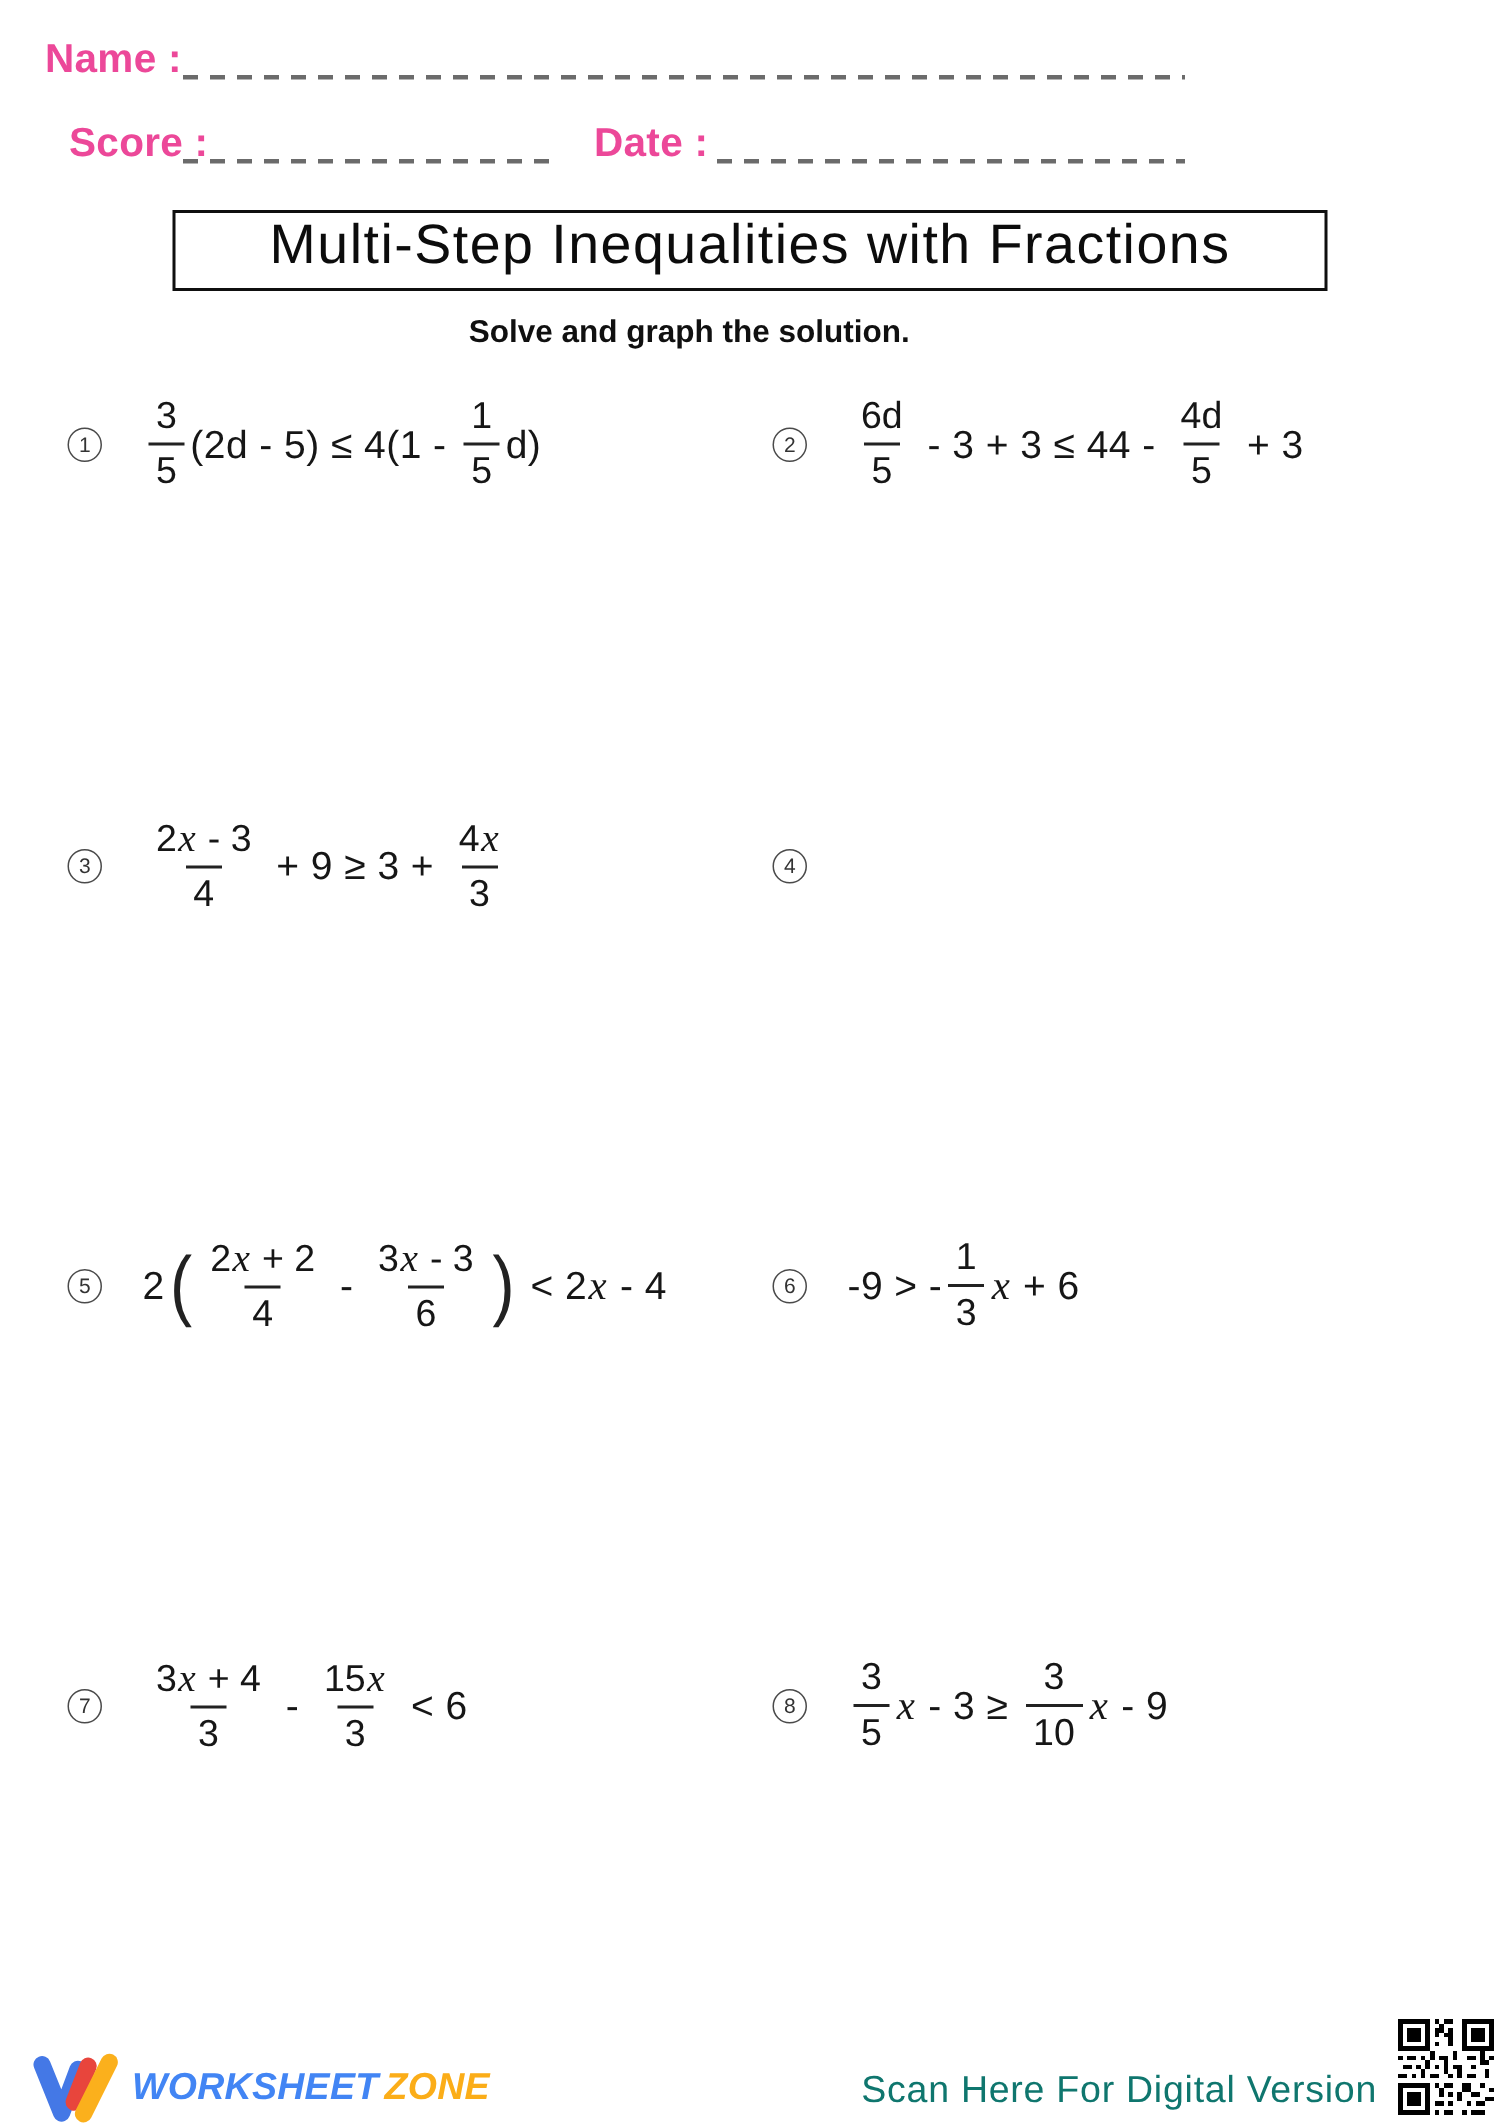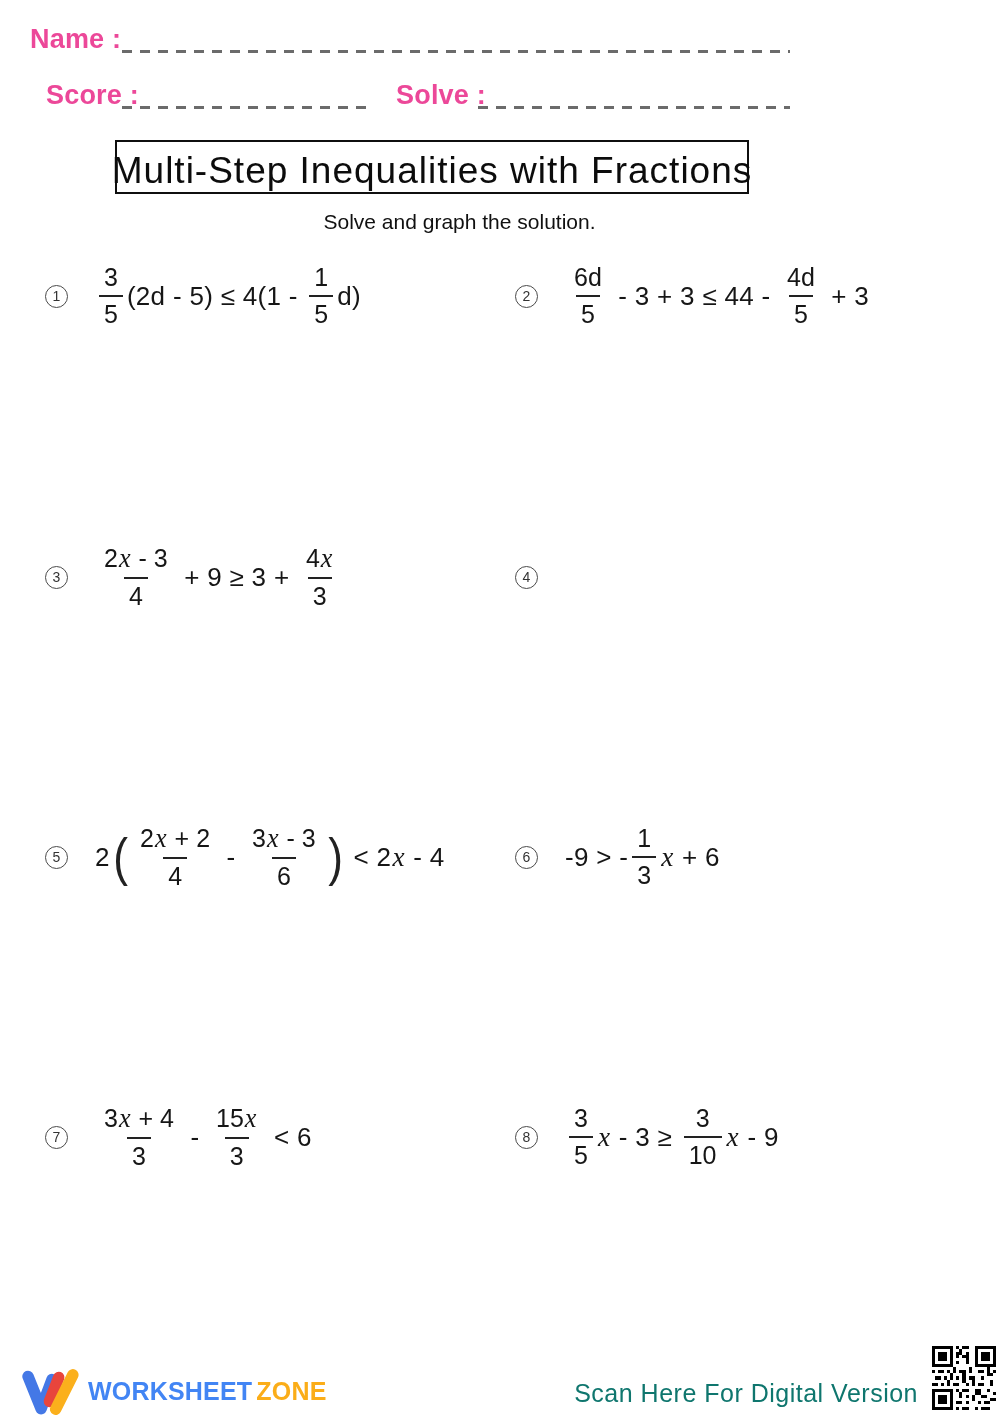--- a/index.html
+++ b/index.html
@@ -21,39 +21,39 @@
     letter-spacing:0.2px;
   }
   .dashline{
     position:absolute;
     height:3px;
     background:repeating-linear-gradient(90deg,#6b6b6b 0 10px,transparent 10px 18px);
   }
   .title-box{
     position:absolute;
     left:115px;top:140px;
-    width:634px;height:54px;
+    width:770px;height:54px;
     border:2.5px solid #0f0f0f;
-    display:flex;align-items:flex-end;justify-content:center;
+    display:flex;align-items:flex-start;justify-content:center;
     box-sizing:border-box;
     background:#fff;
   }
   .title-box .title{
     font-size:37px;
     font-weight:500;
     letter-spacing:1px;
     white-space:nowrap;
     color:#0c0c0c;
   }
   .subtitle{
     position:absolute;
     left:0;top:210px;width:919px;
     text-align:center;
     font-size:21px;
-    font-weight:400;
+    font-weight:700;
     color:#101010;
   }
   
   .problem{
     position:absolute;
     height:92px;
     display:flex;
     align-items:center;
   }
   .pnum{
@@ -100,20 +100,21 @@
   }
   
   .logo-mark{position:absolute;left:20px;top:1366px;}
   .brand{
     position:absolute;
     left:88px;top:1377px;
     font-size:25px;
     font-weight:800;
     letter-spacing:0.2px;
     white-space:nowrap;
+    font-style:italic;
   }
   .brand .b1{color:#4285F4;}
   .brand .b2{color:#FBAD18;margin-left:4px;}
   .scan-text{
     position:absolute;
     right:82px;top:1379px;
     font-size:25px;
     color:#0f766e;
     letter-spacing:0.5px;
     white-space:nowrap;
@@ -124,21 +125,21 @@
 <body>
 
 <div class="page">
 
   <span class="field-label" style="left:30px;top:24px">Name :</span>
   <div class="dashline" style="left:122px;top:50px;width:668px"></div>
 
   <span class="field-label" style="left:46px;top:80px">Score :</span>
   <div class="dashline" style="left:122px;top:106px;width:248px"></div>
 
-  <span class="field-label" style="left:396px;top:80px">Solve :</span>
+  <span class="field-label" style="left:396px;top:80px">Date :</span>
   <div class="dashline" style="left:478px;top:106px;width:312px"></div>
 
   <div class="title-box">
     <span class="title">Multi-Step Inequalities with Fractions</span>
   </div>
   <div class="subtitle">Solve and graph the solution.</div>
 
   <div class="problem" style="top:250px;left:45px">
     <span class="pnum">1</span>
     <span class="expr">

